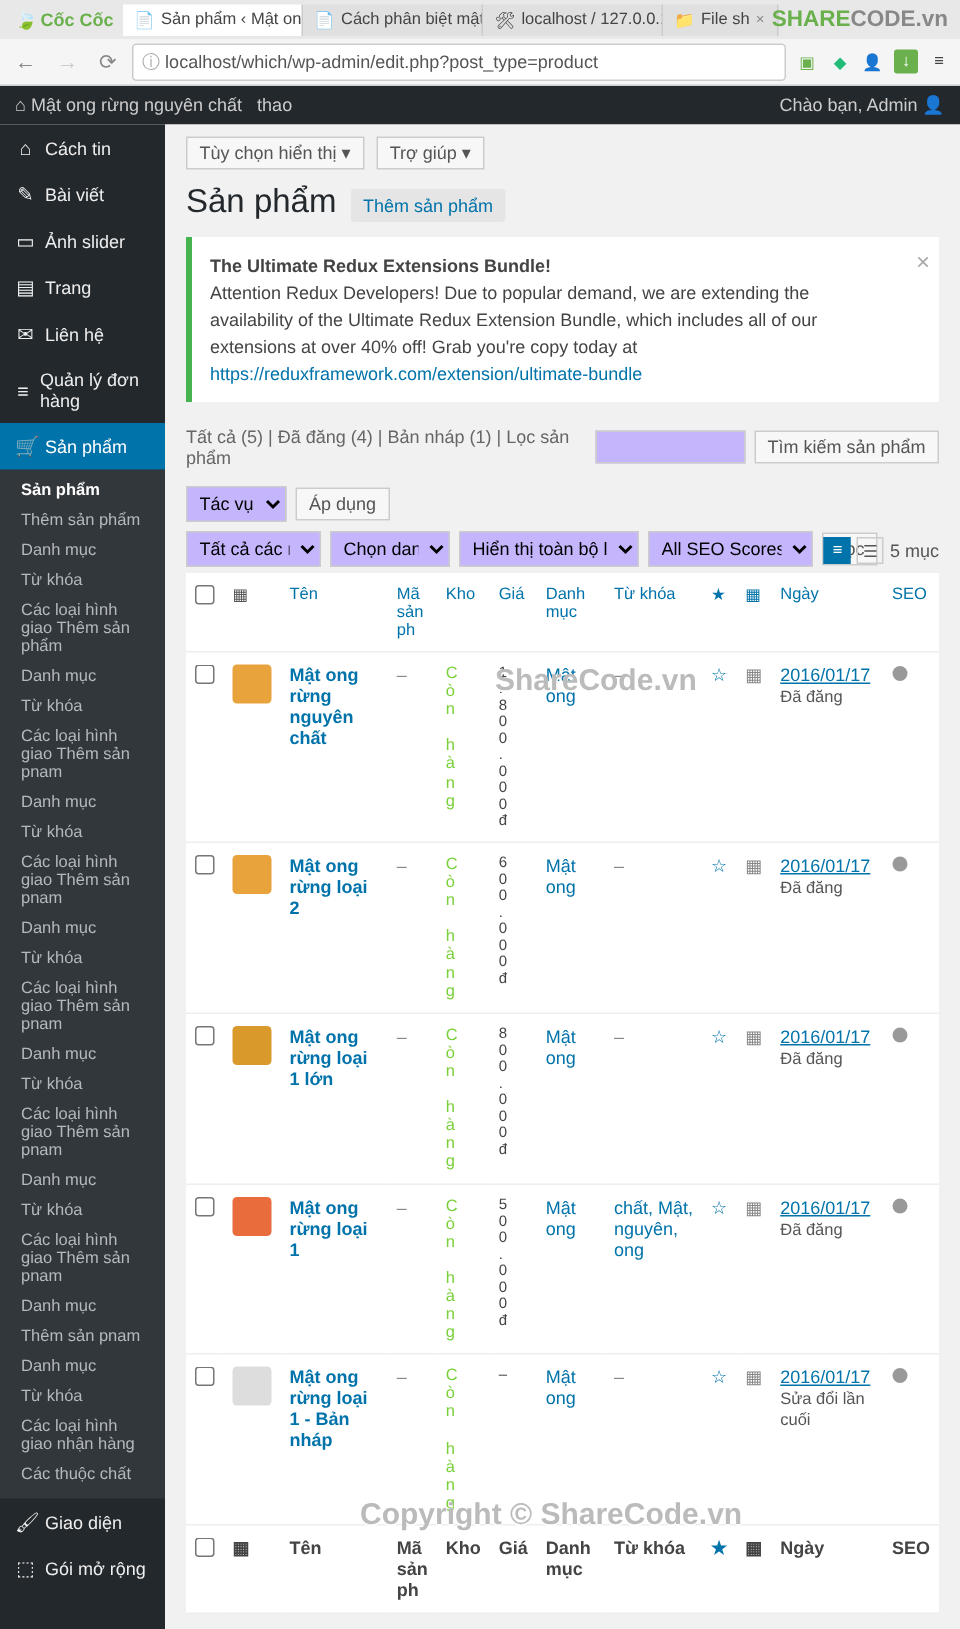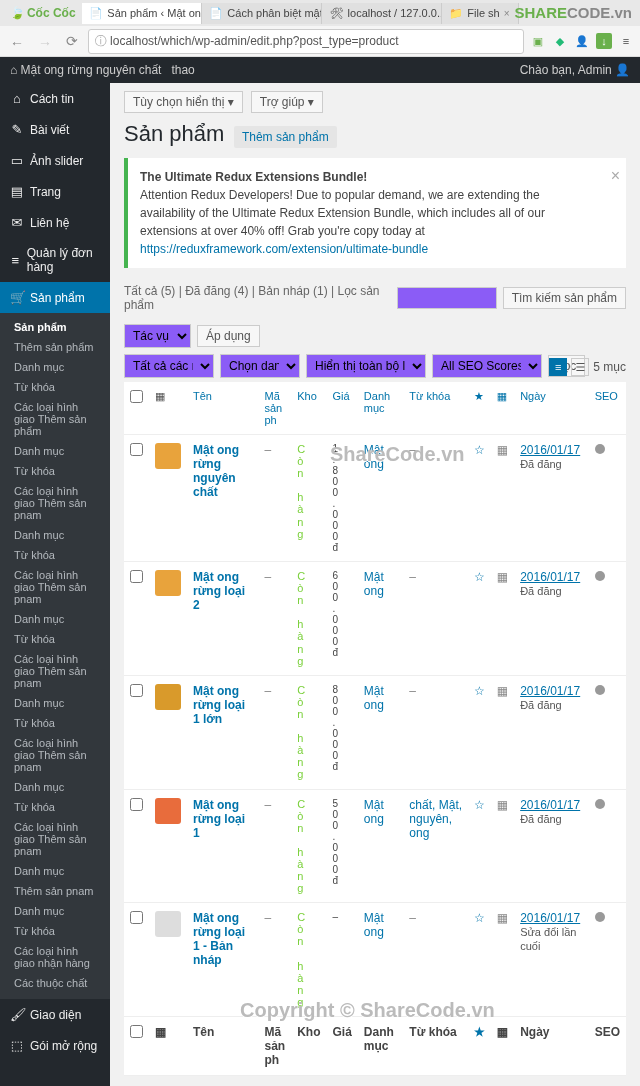--- a/index.html
+++ b/index.html
@@ -29,21 +29,21 @@
 .mi { width: 14px; display: inline-block; text-align: center; font-size: 13px; }
 .content { flex: 1; padding: 0 14px 14px; background: #f1f1f1; position: relative; }
 .top-actions { display: flex; justify-content: flex-start; gap: 8px; padding: 8px 0; }
 .btn-outline { background: #f7f7f7; border: 1px solid #ccc; padding: 3px 8px; font-size: 12px; color: #555; cursor: pointer; }
 h1.page-title { font-size: 22px; font-weight: normal; color: #23282d; display: inline-block; margin-right: 6px; }
 .add-new { display: inline-block; background: #e5e5e5; color: #0073aa; padding: 4px 8px; font-size: 12px; border-radius: 2px; }
 .notice { background: #fff; border-left: 4px solid #46b450; padding: 10px 28px 10px 12px; margin: 10px 0; position: relative; font-size: 12px; line-height: 1.5; color: #444; }
 .notice .dismiss { position: absolute; right: 6px; top: 6px; color: #aaa; font-size: 16px; cursor: pointer; }
 .subsubsub { font-size: 12px; color: #666; margin: 6px 0; }
 .tablenav { display: flex; align-items: center; gap: 6px; margin: 6px 0; flex-wrap: wrap; }
-.tablenav select, .tablenav input[type=text] { border: 1px solid #ccc; padding: 3px 4px; font-size: 12px; background: #8b5cf6; }
+.tablenav select, .tablenav input[type=text] { border: 1px solid #ccc; padding: 3px 4px; font-size: 12px; background: #c4b5fd; }
 .tablenav .search-box { margin-left: auto; display: flex; gap: 6px; }
 .view-switch { margin-left: auto; display: flex; align-items: center; gap: 4px; font-size: 12px; color: #555; }
 .view-switch .vicon { width: 18px; height: 18px; border: 1px solid #ccc; display: inline-flex; align-items: center; justify-content: center; font-size: 11px; }
 .view-switch .vicon.active { background: #0073aa; color: #fff; border-color: #0073aa; }
 table.wp-list { width: 100%; border-collapse: collapse; background: #fff; font-size: 12px; }
 table.wp-list th, table.wp-list td { padding: 8px 6px; text-align: left; vertical-align: top; border-bottom: 1px solid #eee; }
 table.wp-list thead th { color: #0073aa; font-weight: normal; font-size: 11px; }
 table.wp-list thead th.small { width: 22px; color: #555; }
 .thumb { width: 26px; height: 26px; border-radius: 3px; display: inline-block; }
 .prod-link { color: #0073aa; font-weight: bold; }

